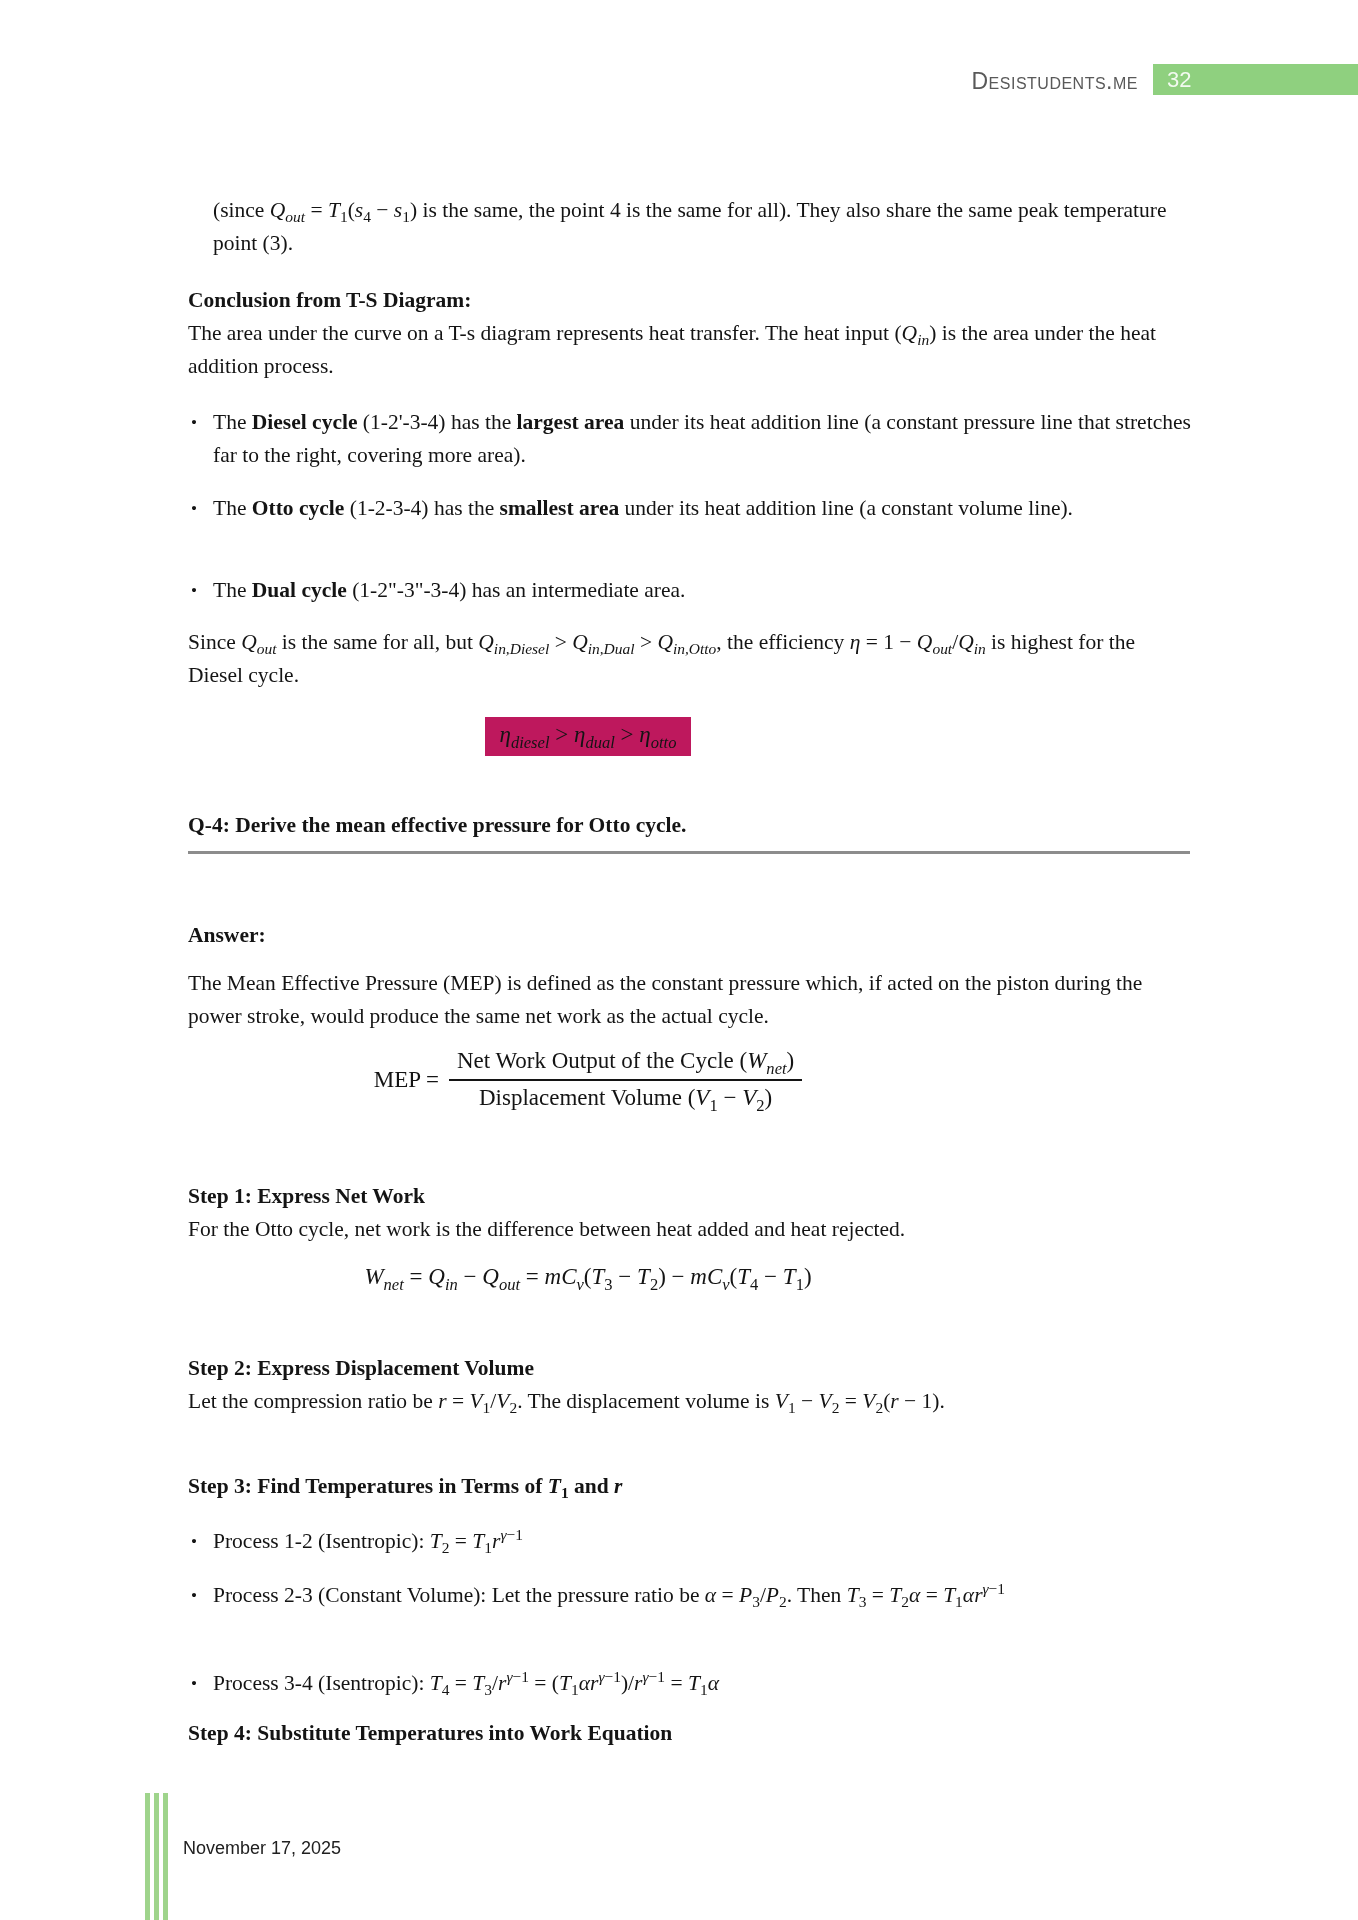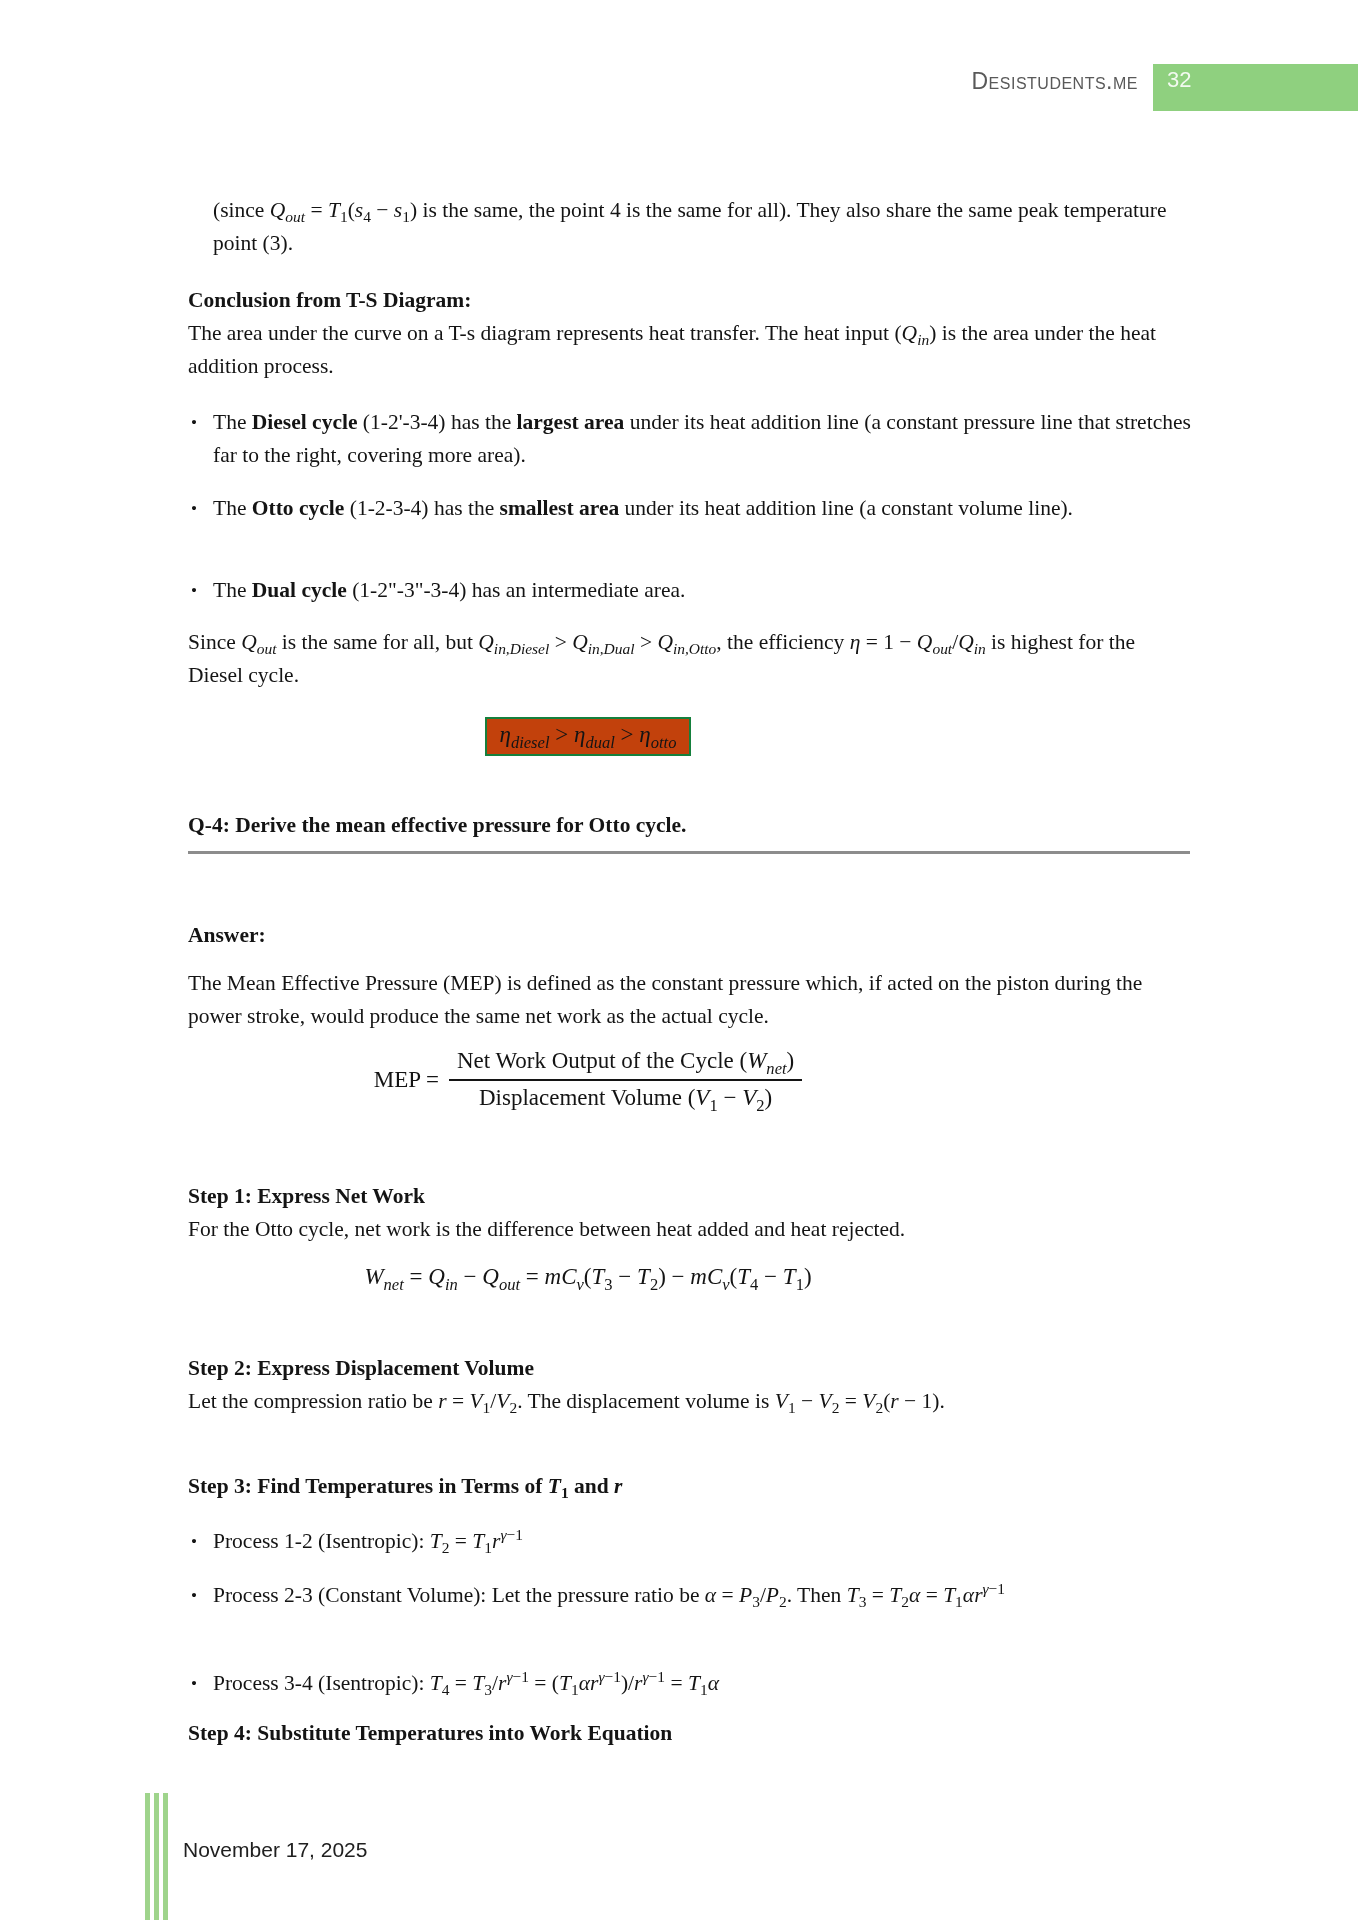--- a/index.html
+++ b/index.html
@@ -8,47 +8,47 @@
     background:#ffffff; overflow:hidden;
     font-family:"Liberation Serif", serif; color:var(--text, #141414);text-decoration:underline;
   }
   
   .site {
     position:absolute; top:66px; right:220px; height:30px; line-height:30px;
     font-family:"Liberation Sans", sans-serif; font-variant:small-caps;
     font-size:23px; letter-spacing:0.5px; color:var(--header-text, #595959);
   }
   .pagenum-box {
-    position:absolute; top:64px; left:1153px; right:0; height:47px;
+    position:absolute; top:64px; left:1153px; right:0; height:31px;
     background:var(--accent-green, #8fd07f);
     font-family:"Liberation Sans", sans-serif; font-size:22px; line-height:31px;
     color:#f2faf0; padding-left:14px; box-sizing:border-box;
   }
   
   .blk { position:absolute; left:188px; width:1005px; font-size:21.5px; line-height:33px;margin-top:34px; }
   .indent { left:213px; width:980px; }
   .bold { font-weight:bold; }
   .bullet { padding-left:25px; box-sizing:border-box; }
   .bullet::before { content:"•"; position:absolute; left:3px; font-size:0.8em; }
   .eq { left:188px; width:800px; text-align:center; font-size:23px; line-height:30px; }
   .eq-row { display:flex; justify-content:center; align-items:center; gap:10px; }
   .frac { display:inline-block; vertical-align:middle; text-align:center; }
   .frac .num { display:block; padding:0 8px 3px; border-bottom:2px solid var(--text,#141414); }
   .frac .den { display:block; padding-top:2px; }
   .eta-box {
-    display:inline-block; border:2px solid #15803d; padding:1px 12px 4px; background:#c2410c;text-align:center;
+    display:inline-block; border:2px solid #be185d; padding:1px 12px 4px; background:#be185d;text-align:center;
   }
   .rule { position:absolute; left:188px; width:1002px; height:3px; background:var(--rule,#8c8c8c); }
   sub, sup { font-size:0.72em; line-height:0; }
   
   .bars { position:absolute; left:145px; top:1793px; height:127px; display:flex; gap:4px; }
   .bars span { width:5px; background:var(--bar-green, #9fd48c); }
   .date {
     position:absolute; left:183px; top:1838px;
-    font-family:"Liberation Sans", sans-serif; font-size:21px; color:#202020;text-align:right;
+    font-family:"Liberation Sans", sans-serif; font-size:18px; color:#202020;text-align:right;
   }
 </style>
 </head>
 <body>
 
 <div class="page">
 
   <div class="site">Desistudents.me</div>
   <div class="pagenum-box">
     <span>32</span>

